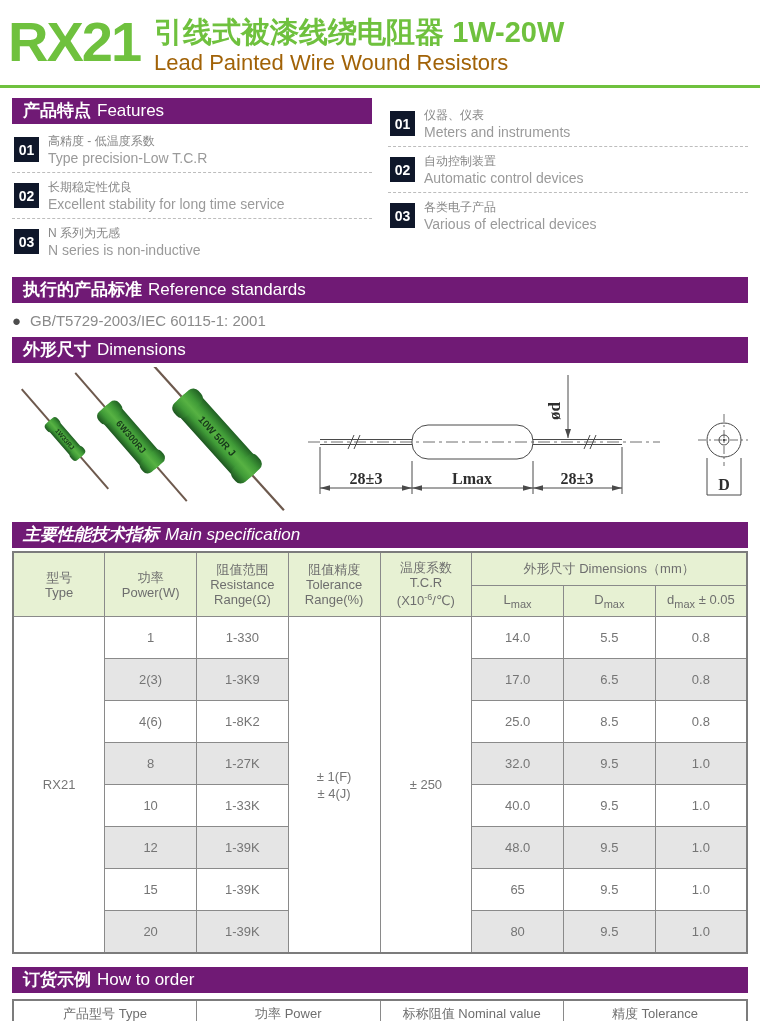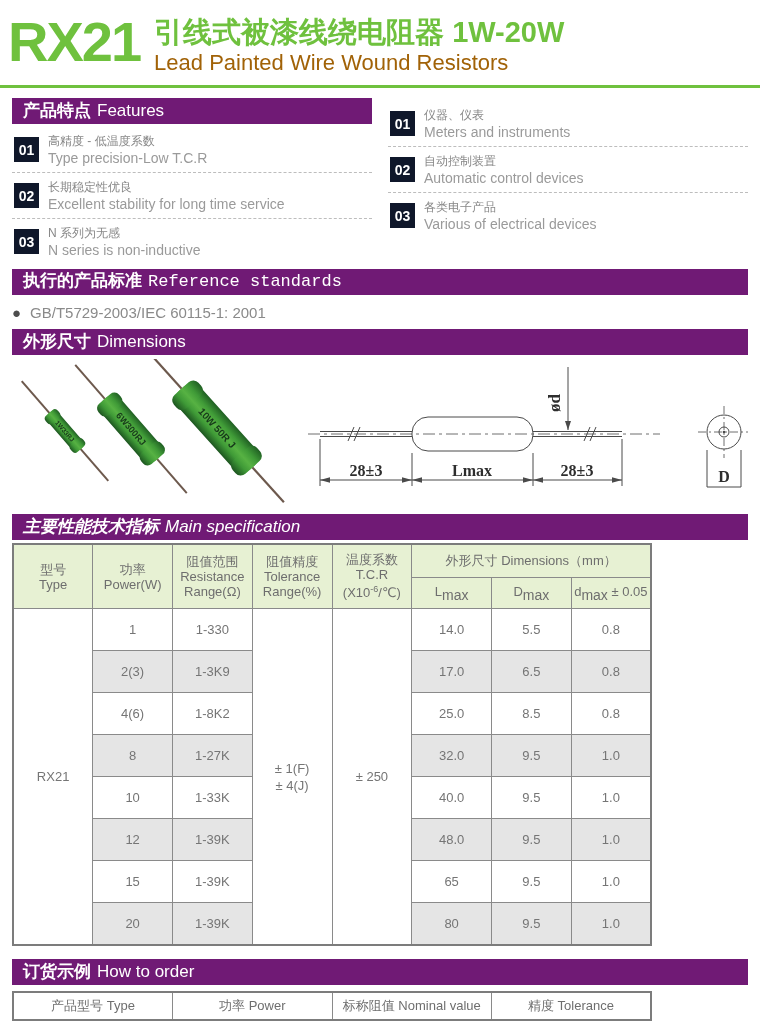--- a/index.html
+++ b/index.html
@@ -24,38 +24,38 @@
   .col{flex:1;min-width:0;}
   .items{padding-top:7px;}
   .item{display:flex;align-items:flex-start;padding:2px 0 4px 2px;}
   .item.sep{border-bottom:1px dashed #bdbdbd;margin-bottom:4px;}
   .badge{width:25px;height:25px;background:#0f172a;color:#fff;font-size:14px;font-weight:bold;
          display:flex;align-items:center;justify-content:center;margin:4px 9px 0 0;flex:none;}
   .it-zh{font-size:12px;color:#878787;line-height:16px;}
   .it-en{font-size:14px;color:#9a9a9a;line-height:19px;}
   
   .sect{margin:0 12px;}
-  .std-bar{margin-top:5px;font-family:Liberation Mono, monospace;}
+  .std-bar{margin-top:13px;}
   .std-line{display:flex;align-items:center;padding:9px 0 8px 0;}
   .bullet{color:#4d4d4d;font-size:15px;margin-right:9px;line-height:15px;}
   .std-text{font-size:15px;color:#8a8a8a;}
   
   .dims-svg{display:block;margin-top:4px;}
   
-  table{border-collapse:collapse;width:640px;table-layout:fixed;border:2px solid #7c7c7c;}
+  table{border-collapse:collapse;width:736px;table-layout:fixed;border:2px solid #7c7c7c;}
   th,td{border:1px solid #8a8a8a;text-align:center;vertical-align:middle;
         font-weight:normal;color:#757575;padding:0;}
   .spec-table{margin-top:3px;}
   .spec-table th{background:#e7f1d3;font-size:13px;color:#6e6e6e;}
   .spec-table .h1 th{height:32px;}
   .spec-table .h2 th{height:30px;}
   .spec-table td{height:41px;font-size:13px;}
   .spec-table td.g{background:#e5e5e5;}
   .th-line{display:block;line-height:15px;}
-  sub{font-size:14px;}
+  sub{font-size:11px;}
   sup{font-size:9px;}
   .tol-line{display:block;line-height:17px;text-align:center;}
   .order-table{margin-top:6px;}
   .order-table th{height:26px;font-size:13px;background:#fff;color:#6e6e6e;}
   .spec-bar{margin-top:5px;font-style:italic;}
   .order-bar{margin-top:13px;}
 </style>
 </head>
 <body>
 

